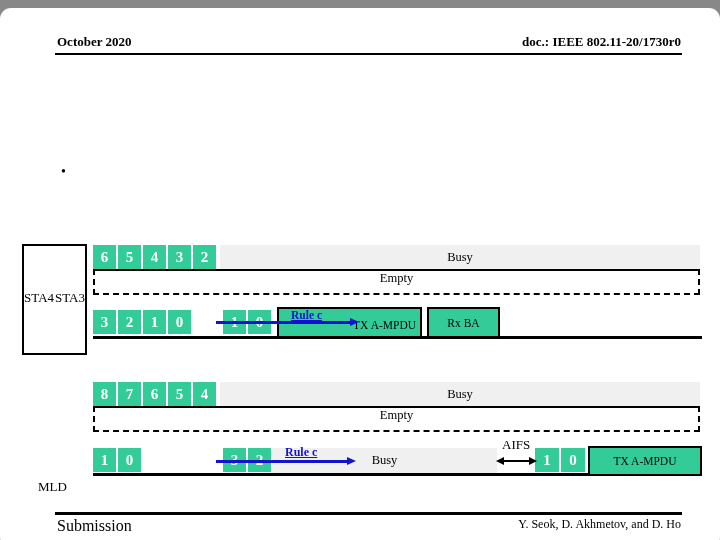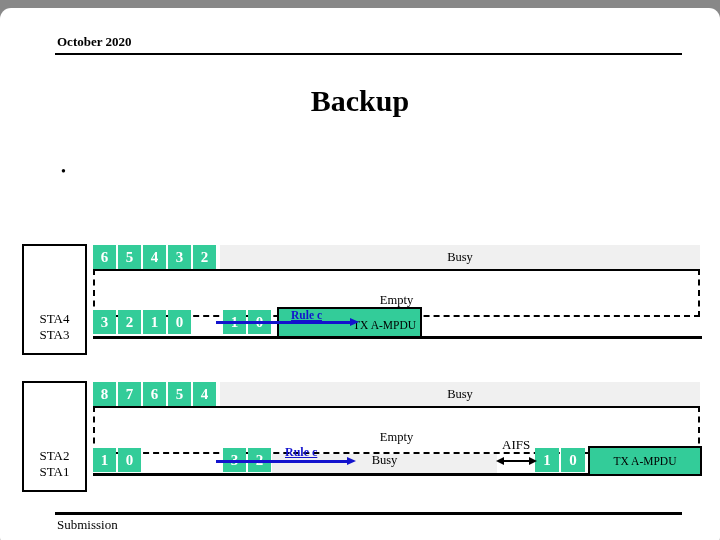--- a/index.html
+++ b/index.html
@@ -7,42 +7,42 @@
     position:relative; width:720px; height:540px; margin:8px auto;
     background:#ffffff; overflow:hidden;
     font-family:"Liberation Serif","DejaVu Serif",serif; color:#000;border-radius:11px;
   }
   .abs { position:absolute; }
   
   .hdr-date { left:57px; top:26px; font-size:13px; font-weight:bold; }
   .hdr-doc  { right:39px; top:26px; font-size:13px; font-weight:bold; }
   .hdr-rule { left:55px; top:45px; width:627px; height:2px; background:#000; }
   .ftr-rule { left:55px; top:504px; width:627px; height:3px; background:#000; }
-  .ftr-left   { left:57px; top:509px; font-size:13px; }
+  .ftr-left   { left:57px; top:509px; font-size:16px; }
   .ftr-center { left:0; top:509px; width:720px; text-align:center; font-size:12px; }
   .ftr-right  { right:39px; top:509px; font-size:12px; }
   .title { left:0; top:76px; width:720px; text-align:center; font-size:30px; font-weight:bold; }
   
   .bullet-marker { left:61px; top:156px; font-size:14px; }
   .bullet-text   { left:84px; top:151px; width:560px; font-size:17.5px; font-weight:bold;
                    line-height:26px; white-space:pre-line; }
   
   .mld-box { width:61px; height:90px; border:2px solid #000; background:#fff;
-             display:flex; flex-direction:column; justify-content:flex-end;
+             display:flex; flex-direction:row; justify-content:space-between;
              align-items:center; padding:7px 0 10px 0; box-sizing:content-box;
              font-size:13px; z-index:2; }
   .mld-label { font-size:13px; }
   .cellrow { display:flex; gap:2px; z-index:3; }
   .cell { width:23px; height:24px; background:#33cc99; color:#fff;
           font-size:15px; font-weight:bold; text-align:center; line-height:24px; }
   .cell.w24 { width:24px; }
   .busybar { background:#f0f0f0; text-align:center; font-size:12.5px; z-index:1; }
   .timeline { height:2.5px; background:#000; z-index:2; }
   .emptybox { border:2px dashed #000; border-top:2px solid #000; background:#fff;
-              text-align:center; font-size:12.5px; padding-top:22px; box-sizing:content-box; z-index:2; }
+              text-align:center; font-size:12.5px; padding-top:0; box-sizing:content-box; z-index:2; }
   .greenbox { background:#33cc99; border:2px solid #000; box-sizing:content-box;
               font-size:11.5px; z-index:4; }
   .greenbox.center { display:flex; align-items:center; justify-content:center; }
   .rulec { color:#1313cd; font-size:12px; font-weight:bold; text-decoration:underline; z-index:6; }
   .txt-in-box { position:absolute; font-size:11.5px; }
   .arrow-line { background:#1313cd; height:2.5px; z-index:6; }
   .arrow-head { width:0; height:0; border-top:4.5px solid transparent;
                 border-bottom:4.5px solid transparent; border-left:9px solid #1313cd; z-index:6; }
   .aifs-label { font-size:13px; z-index:6; }
   .blk-line { background:#000; height:2px; z-index:6; }
@@ -50,23 +50,23 @@
                 border-bottom:4px solid transparent; border-left:8px solid #000; z-index:6; }
   .blk-head-l { width:0; height:0; border-top:4px solid transparent;
                 border-bottom:4px solid transparent; border-right:8px solid #000; z-index:6; }
 </style>
 </head>
 <body>
 
 <div class="slide">
 
   <div class="abs hdr-date">October 2020</div>
+  <div class="abs hdr-doc">doc.: IEEE 802.11-20/1730r0</div>
   <div class="abs hdr-rule"></div>
 
-  <div class="abs title">Backup</div>
 
   <div class="abs bullet-marker">•</div>
 
   <div class="abs mld-box" style="left:22px; top:236px;">
     <span>STA4</span>
     <span>STA3</span>
   </div>
   <div class="abs mld-label" style="left:38px; top:333px;">MLD</div>
 
   <div class="abs busybar" style="left:220px; top:237px; width:480px; height:24px; line-height:24px;">Busy</div>
@@ -91,27 +91,24 @@
     <span class="cell">0</span>
   </div>
 
   <div class="abs greenbox" style="left:277px; top:299px; width:141px; height:27px;">
     <span class="txt-in-box rulec" style="left:12px; top:0px;">Rule c</span>
     <span class="txt-in-box" style="right:4px; top:10px;">TX A-MPDU</span>
   </div>
   <div class="abs arrow-line" style="left:216px; top:313px; width:134px;"></div>
   <div class="abs arrow-head" style="left:350px; top:310px;"></div>
 
+  <div class="abs greenbox center" style="left:427px; top:299px; width:69px; height:27px;">Rx BA</div>
 
   <div class="abs timeline" style="left:93px; top:328px; width:609px;"></div>
 
-  <div class="abs mld-box" style="left:22px; top:373px;">
-    <span>STA2</span>
-    <span>STA1</span>
-  </div>
   <div class="abs mld-label" style="left:38px; top:471px;">MLD</div>
 
   <div class="abs busybar" style="left:220px; top:374px; width:480px; height:24px; line-height:24px;">Busy</div>
   <div class="abs cellrow" style="left:93px; top:374px;">
     <span class="cell">8</span>
     <span class="cell">7</span>
     <span class="cell">6</span>
     <span class="cell">5</span>
     <span class="cell">4</span>
   </div>
@@ -142,14 +139,15 @@
     <span class="cell w24">1</span>
     <span class="cell w24">0</span>
   </div>
 
   <div class="abs greenbox center" style="left:588px; top:438px; width:110px; height:26px;">TX A-MPDU</div>
 
   <div class="abs timeline" style="left:93px; top:465px; width:609px;"></div>
 
   <div class="abs ftr-rule"></div>
   <div class="abs ftr-left">Submission</div>
+  <div class="abs ftr-right">Y. Seok, D. Akhmetov, and D. Ho</div>
 
 </div>
 
 </body></html>

